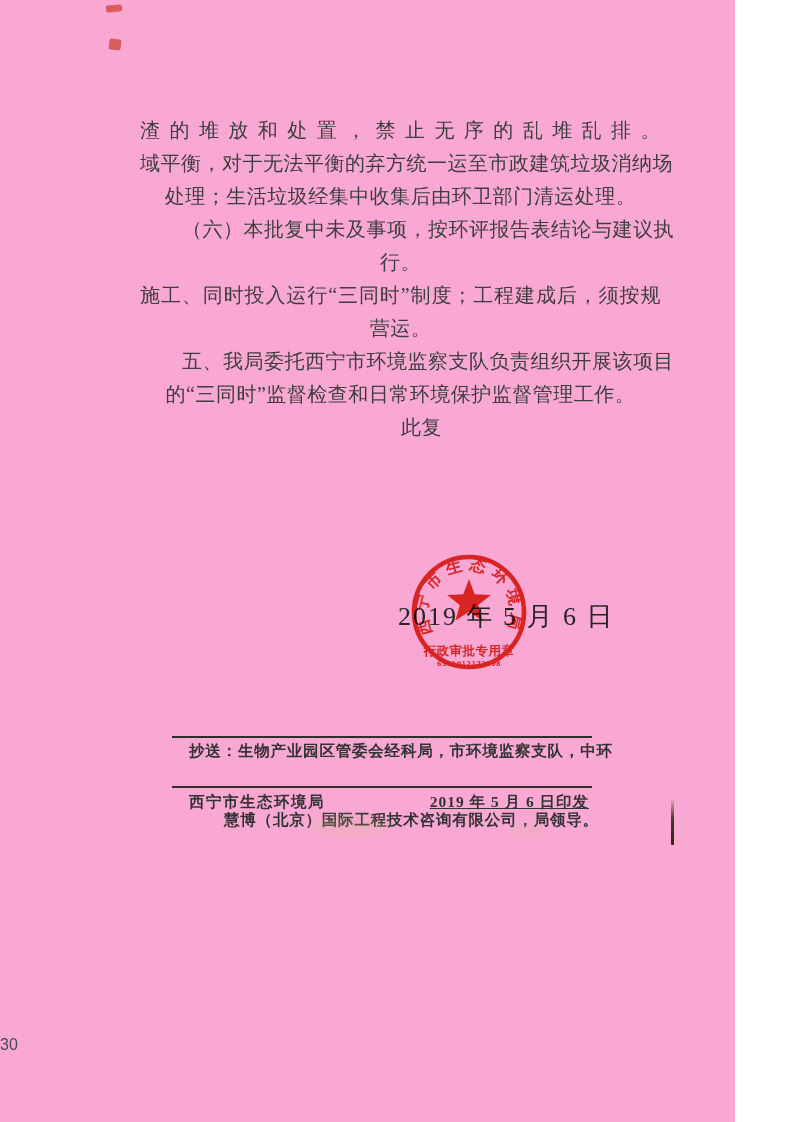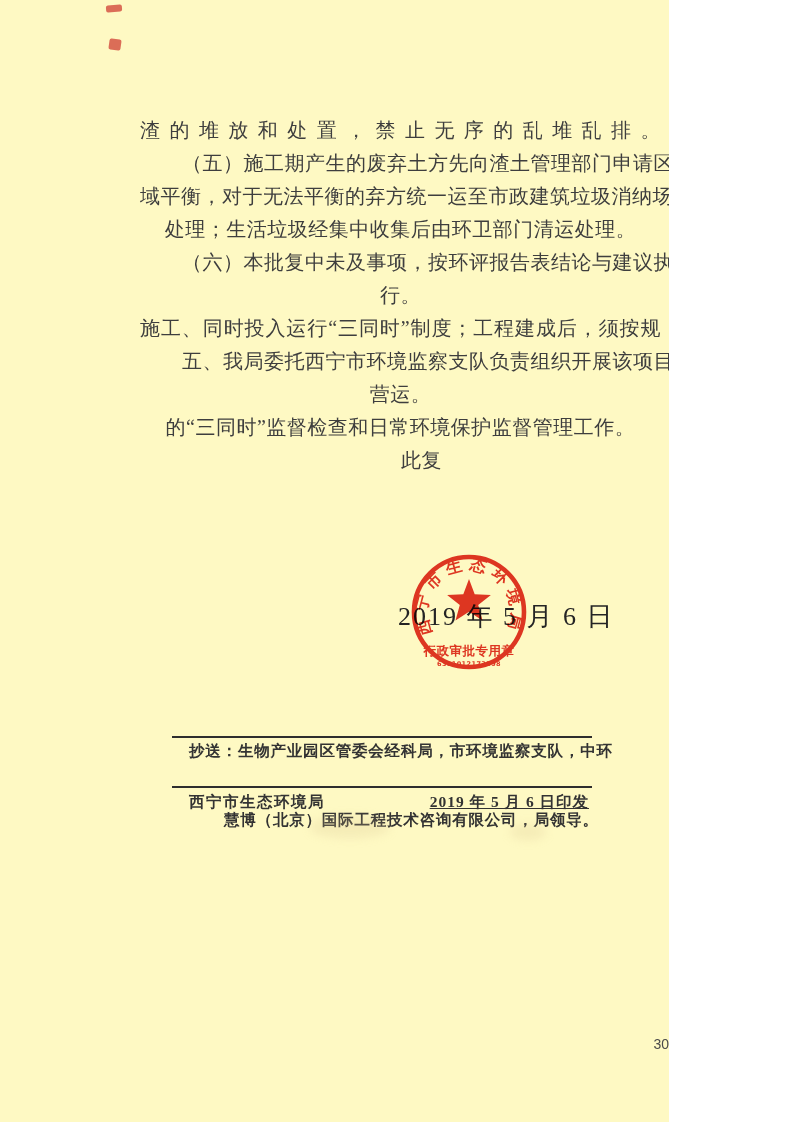--- a/index.html
+++ b/index.html
@@ -1,17 +1,17 @@
 <!DOCTYPE html>
 <html><head>
 <meta charset="utf-8">
 <style>
   html,body { margin:0; padding:0; background:#ffffff; }
   .page {
-    position:relative; width:669px; height:1122px; background:#fef9c3;
+    position:relative; width:735px; height:1122px; background:#f9a8d4;
     overflow:hidden; font-family:"Liberation Serif","DejaVu Serif",serif;
   }
   
   .doc-body { position:absolute; left:140px; top:114px; width:521px; }
   .bline {
     height:33px; line-height:33px; font-size:20px; color:#3e3e3e;
     letter-spacing:0.5px; text-align:justify; text-align-last:justify;
     white-space:nowrap; font-family:"Liberation Serif","DejaVu Serif",serif;
   }
   .bline.short { text-align:center; text-align-last:auto; }
@@ -30,22 +30,22 @@
   .cc-block { position:absolute; left:189px; top:740px; width:400px;
               font-size:15.5px; color:#333; font-weight:600; letter-spacing:0.8px; }
   .cc-line { height:21px; line-height:21px; white-space:nowrap;text-align:center; }
   .cc-line2 { padding-left:35px;margin-top:48px; }
   .issuer-row { position:absolute; left:189px; top:792px; width:400px;
                 display:flex; justify-content:space-between;
                 font-size:15.5px; color:#333; font-weight:600; }
   .issuer-name { letter-spacing:1.5px; white-space:nowrap; }
   .print-date { letter-spacing:1px; white-space:nowrap;text-decoration:underline; }
   
-  .page-num { position:absolute; left:0; right:0; top:1036px; text-align:right;
-              font-size:14px; color:#4a4a4a;
+  .page-num { position:absolute; left:0; right:0; top:1036px; text-align:left;
+              font-size:16px; color:#4a4a4a;
               font-family:"Liberation Sans","DejaVu Sans",sans-serif; }
   
   .red-mark { position:absolute; background:#d24a3c; border-radius:2px; opacity:0.8; }
   .red-mark.m1 { left:106px; top:5px; width:16px; height:7px; transform:rotate(-5deg); }
   .red-mark.m2 { left:109px; top:39px; width:12px; height:11px; transform:rotate(8deg); }
   .streak { position:absolute; left:671px; top:798px; width:2.5px; height:47px;
             border-radius:1px;
             background:linear-gradient(to bottom, rgba(90,72,40,0) 0%, #4a3a22 45%, #2d2415 100%); }
   .smudge { position:absolute; border-radius:50%; filter:blur(5px);
             background:rgba(214,193,140,0.22); }
@@ -55,28 +55,27 @@
 </head>
 <body>
 
 <div class="page">
 
   <div class="red-mark m1"></div>
   <div class="red-mark m2"></div>
 
   <div class="doc-body" id="docBody">
       <div class="bline">渣的堆放和处置，禁止无序的乱堆乱排。</div>
-      <div class="bline indent">（五）施工期产生的废弃土方先向渣土管理部门申请区</div>
       <div class="bline">域平衡，对于无法平衡的弃方统一运至市政建筑垃圾消纳场</div>
       <div class="bline short">处理；生活垃圾经集中收集后由环卫部门清运处理。</div>
       <div class="bline indent">（六）本批复中未及事项，按环评报告表结论与建议执</div>
       <div class="bline short">行。</div>
       <div class="bline">施工、同时投入运行“三同时”制度；工程建成后，须按规</div>
+      <div class="bline short">营运。</div>
       <div class="bline indent">五、我局委托西宁市环境监察支队负责组织开展该项目</div>
-      <div class="bline short">营运。</div>
       <div class="bline short">的“三同时”监督检查和日常环境保护监督管理工作。</div>
       <div class="bline indent short">此复</div>
     </div>
 
   <div class="sig-date">2019 年 5 月 6 日</div>
 
   <svg class="seal" width="128" height="128" viewBox="0 0 128 128">
     <circle cx="64" cy="63" r="55" fill="none" stroke="#dd2c1f" stroke-width="4.6"></circle>
     <path id="sealArc" d="M 29.6 87.1 A 42 42 0 1 1 98.4 87.1" fill="none"></path>
     <text font-size="16" font-weight="bold" fill="#dd2c1f" letter-spacing="6" font-family="Liberation Serif, DejaVu Serif, serif">

